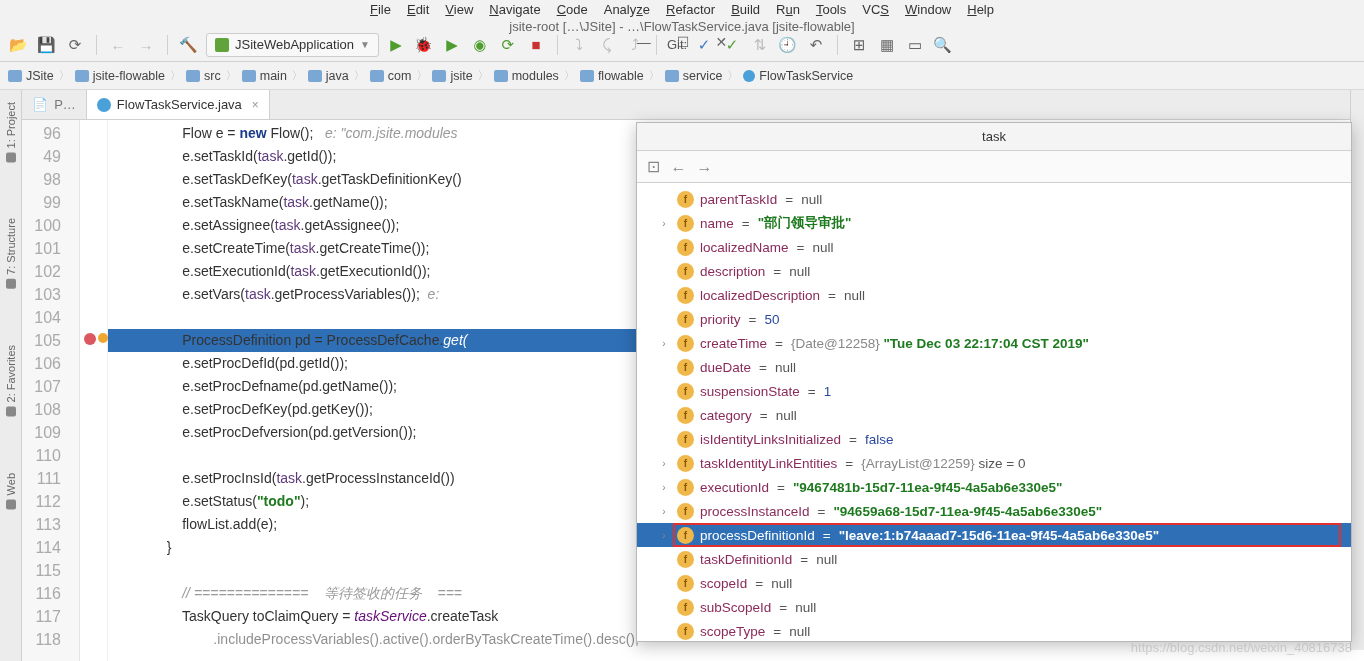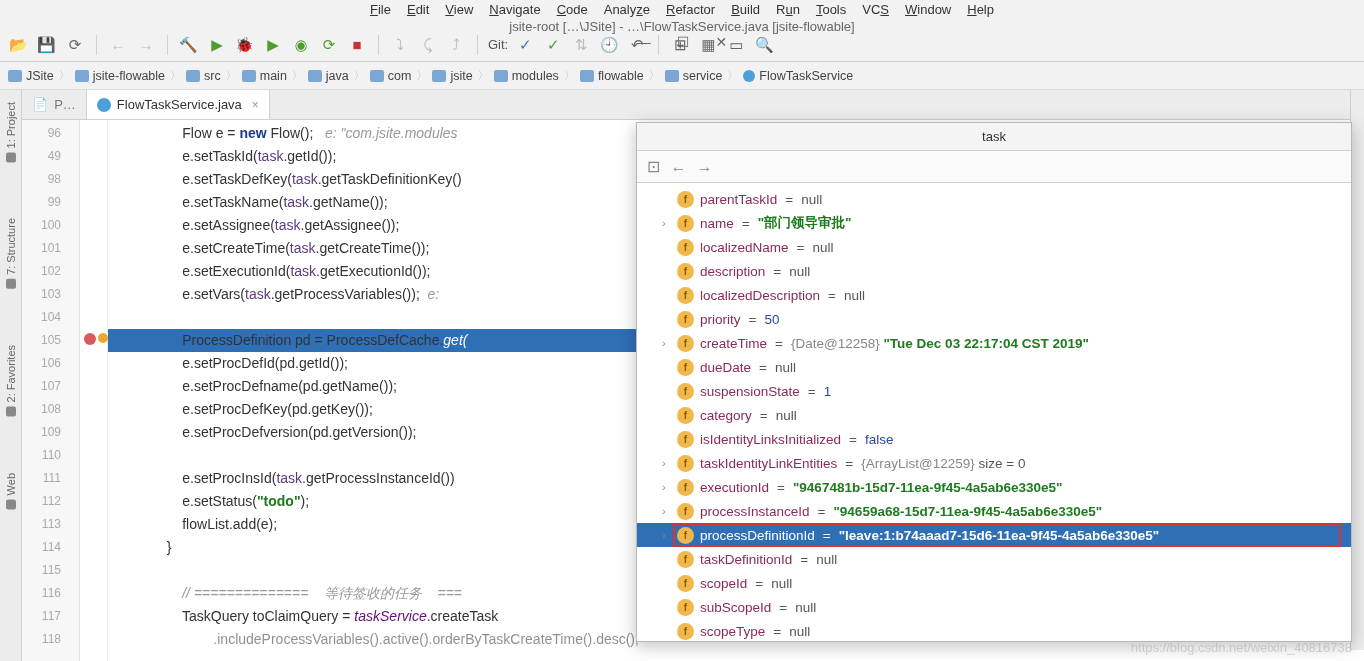--- a/index.html
+++ b/index.html
@@ -36,21 +36,21 @@
 
 .editor-area { flex: 1; display: flex; flex-direction: column; background: #fff; position: relative; }
 .tabs-row { height: 30px; display: flex; align-items: stretch; border-bottom: 1px solid #d0d0d0; background: #ececec; }
 .etab { display: inline-flex; align-items: center; gap: 6px; padding: 0 10px; border-right: 1px solid #d0d0d0; background: #fff; font-size: 13px; }
 .etab.inactive { background: #ececec; color: #777; }
 .etab .cicon { width: 14px; height: 14px; background: #4aa0d8; border-radius: 50%; }
 .etab .close { color: #999; font-size: 12px; margin-left: 4px; }
 
 .code-wrap { display: flex; flex: 1; overflow: hidden; font-family: Consolas, "Courier New", monospace; font-size: 14px; }
 .gutter { width: 58px; background: #f7f7f7; border-right: 1px solid #e4e4e4; text-align: right; padding-top: 2px; }
-.gutter .ln { height: 23px; line-height: 23px; padding-right: 18px; color: #aaa; font-size: 12px; position: relative; }
+.gutter .ln { height: 23px; line-height: 23px; padding-right: 18px; color: #aaa; font-size: 16px; position: relative; }
 .marg { width: 28px; background: #fff; border-right: 1px solid #eee; position: relative; }
 .marg .bp { position: absolute; left: 4px; width: 12px; height: 12px; background: #db5860; border-radius: 50%; }
 .marg .arrow { position: absolute; left: 18px; width: 10px; height: 10px; background: #f0a732; border-radius: 50%; }
 .code { flex: 1; padding-top: 2px; white-space: pre; overflow: hidden; }
 .code .cl { height: 23px; line-height: 23px; padding-left: 12px; }
 .hl-line { background: #2f6fb5; color: #fff; }
 .hl-line .kw, .hl-line .obj, .hl-line .mtd { color: #fff !important; font-style: italic; }
 .kw { color: #1a3a8a; font-weight: bold; }
 .varline { color: #333; }
 .obj { color: #5e3a7a; }
@@ -112,20 +112,25 @@
 
 <div class="toolbar">
   <span class="tb-icon">📂</span>
   <span class="tb-icon">💾</span>
   <span class="tb-icon">⟳</span>
   <span class="tb-sep"></span>
   <span class="tb-icon" style="color:#bbb">←</span>
   <span class="tb-icon" style="color:#bbb">→</span>
   <span class="tb-sep"></span>
   <span class="tb-icon green">🔨</span>
+  <span class="run-config">
+    <span class="ricon"></span>
+    <span>JSiteWebApplication</span>
+    <span class="chev">▼</span>
+  </span>
   <span class="tb-icon green">▶</span>
   <span class="tb-icon green">🐞</span>
   <span class="tb-icon green">▶</span>
   <span class="tb-icon green">◉</span>
   <span class="tb-icon green">⟳</span>
   <span class="tb-icon red">■</span>
   <span class="tb-sep"></span>
   <span class="tb-icon" style="color:#bbb">⤵</span>
   <span class="tb-icon" style="color:#bbb">⤹</span>
   <span class="tb-icon" style="color:#bbb">⤴</span>

